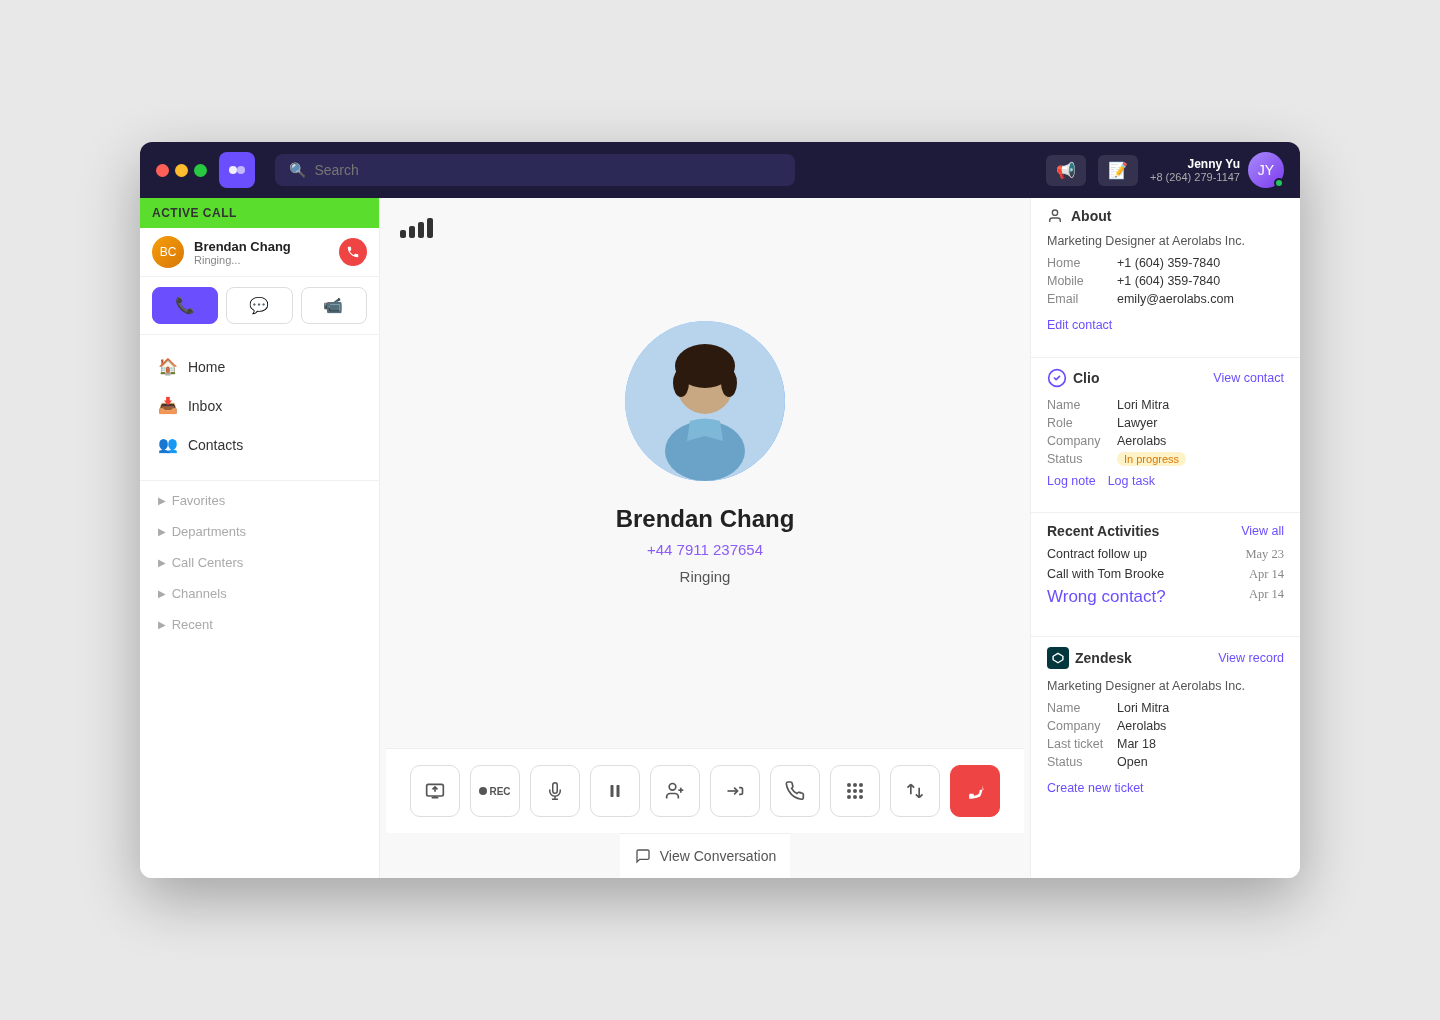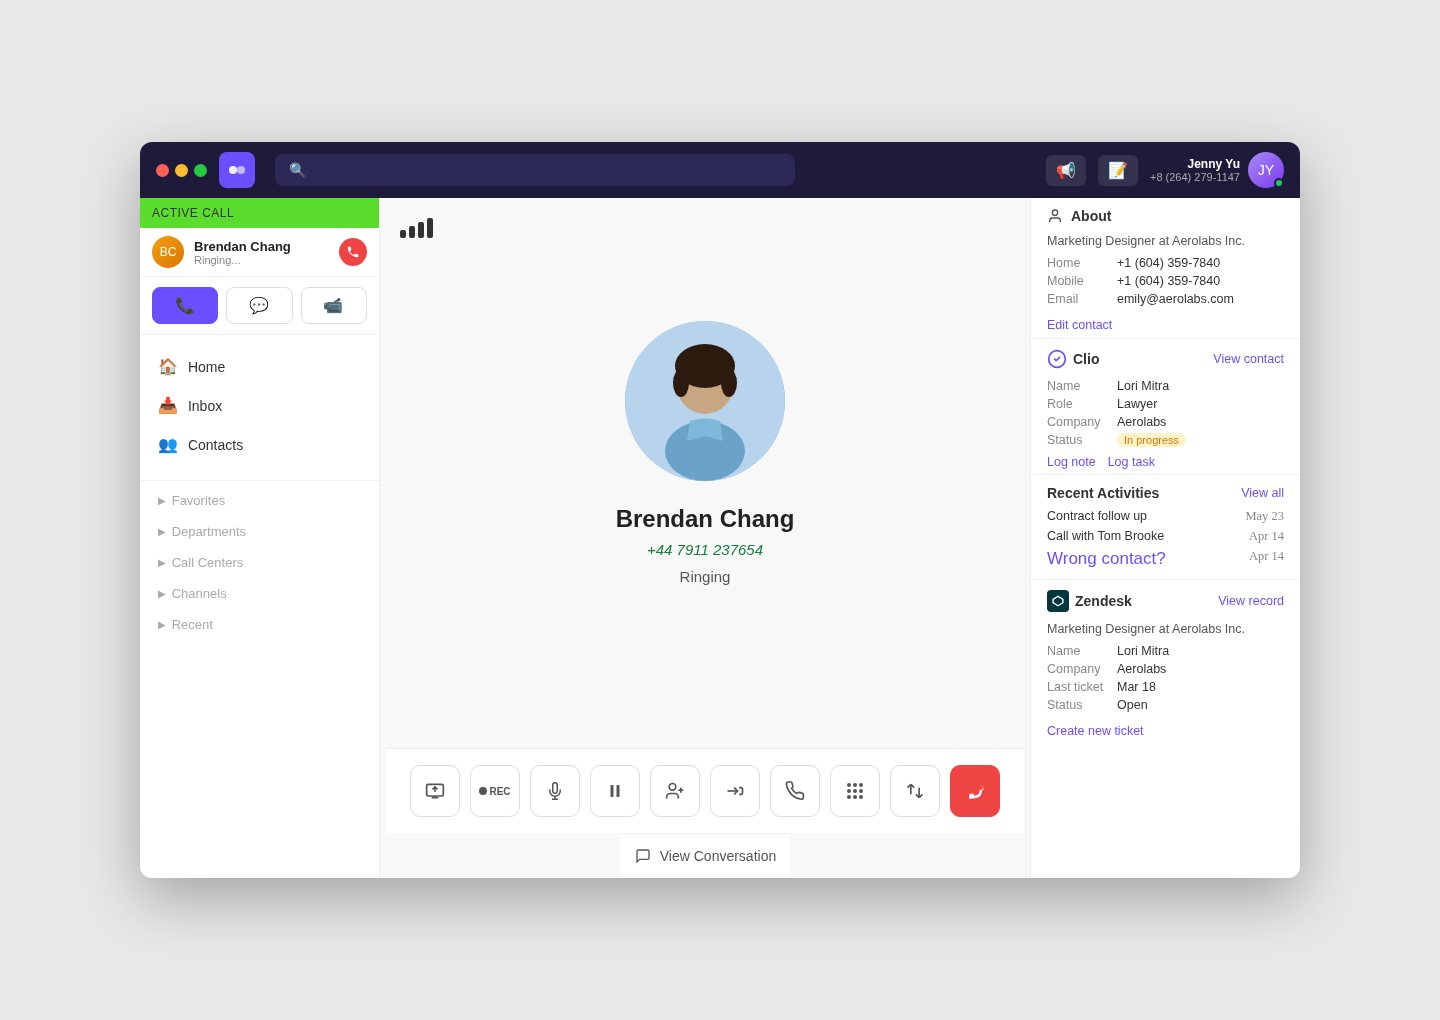--- a/index.html
+++ b/index.html
@@ -128,21 +128,21 @@
       background: white;
       display: flex;
       flex-direction: column;
       border-right: 1px solid #eee;
       flex-shrink: 0;
     }
     .active-call-banner {
       background: #5bdd2e;
       padding: 8px 12px;
       font-size: 12px;
-      font-weight: 400;
+      font-weight: 700;
       color: #333;
       text-transform: uppercase;
       letter-spacing: 0.5px;
     }
     .active-call-item {
       display: flex;
       align-items: center;
       padding: 8px 12px;
       background: white;
       border-bottom: 1px solid #f0f0f0;
@@ -265,23 +265,22 @@
       font-size: 60px;
     }
     .call-name {
       font-size: 24px;
       font-weight: 700;
       color: #222;
       margin-bottom: 8px;
     }
     .call-number {
       font-size: 15px;
-      color: #15803d;
+      color: #8b5cf6;
       margin-bottom: 10px;
-      font-style: italic;
     }
     .call-state {
       font-size: 15px;
       color: #555;
     }
     .call-controls {
       display: flex;
       gap: 10px;
       padding: 16px 24px;
       background: white;
@@ -338,21 +337,21 @@
       color: #222;
     }
     .close-btn {
       background: none;
       border: none;
       cursor: pointer;
       font-size: 18px;
       color: #888;
     }
     .section-block {
-      padding: 10px 16px 5px;
+      padding: 10px 16px 24px;
       border-bottom: 1px solid #f0f0f0;
     }
     .section-header {
       display: flex;
       align-items: center;
       gap: 8px;
       margin-bottom: 10px;
     }
     .section-title {
       font-size: 14px;
@@ -462,20 +461,21 @@
     <div class="logo">
       <div class="logo-icon">
         <svg width="22" height="22" viewBox="0 0 22 22" fill="none">
           <circle cx="7" cy="11" r="4" fill="white" opacity="0.9"></circle>
           <circle cx="15" cy="11" r="4" fill="white" opacity="0.6"></circle>
         </svg>
       </div>
     </div>
     <div class="search-bar">
       <span class="search-icon">🔍</span>
+      <input type="text" placeholder="Search" style="">
     </div>
     <div class="header-right">
       <button class="header-icon-btn">📢</button>
       <button class="header-icon-btn">📝</button>
       <div class="user-info">
         <div>
           <div style="font-weight:600;">Jenny Yu</div>
           <div style="color:#aaa;font-size:11px;">+8 (264) 279-1147</div>
         </div>
         <div class="user-avatar">

